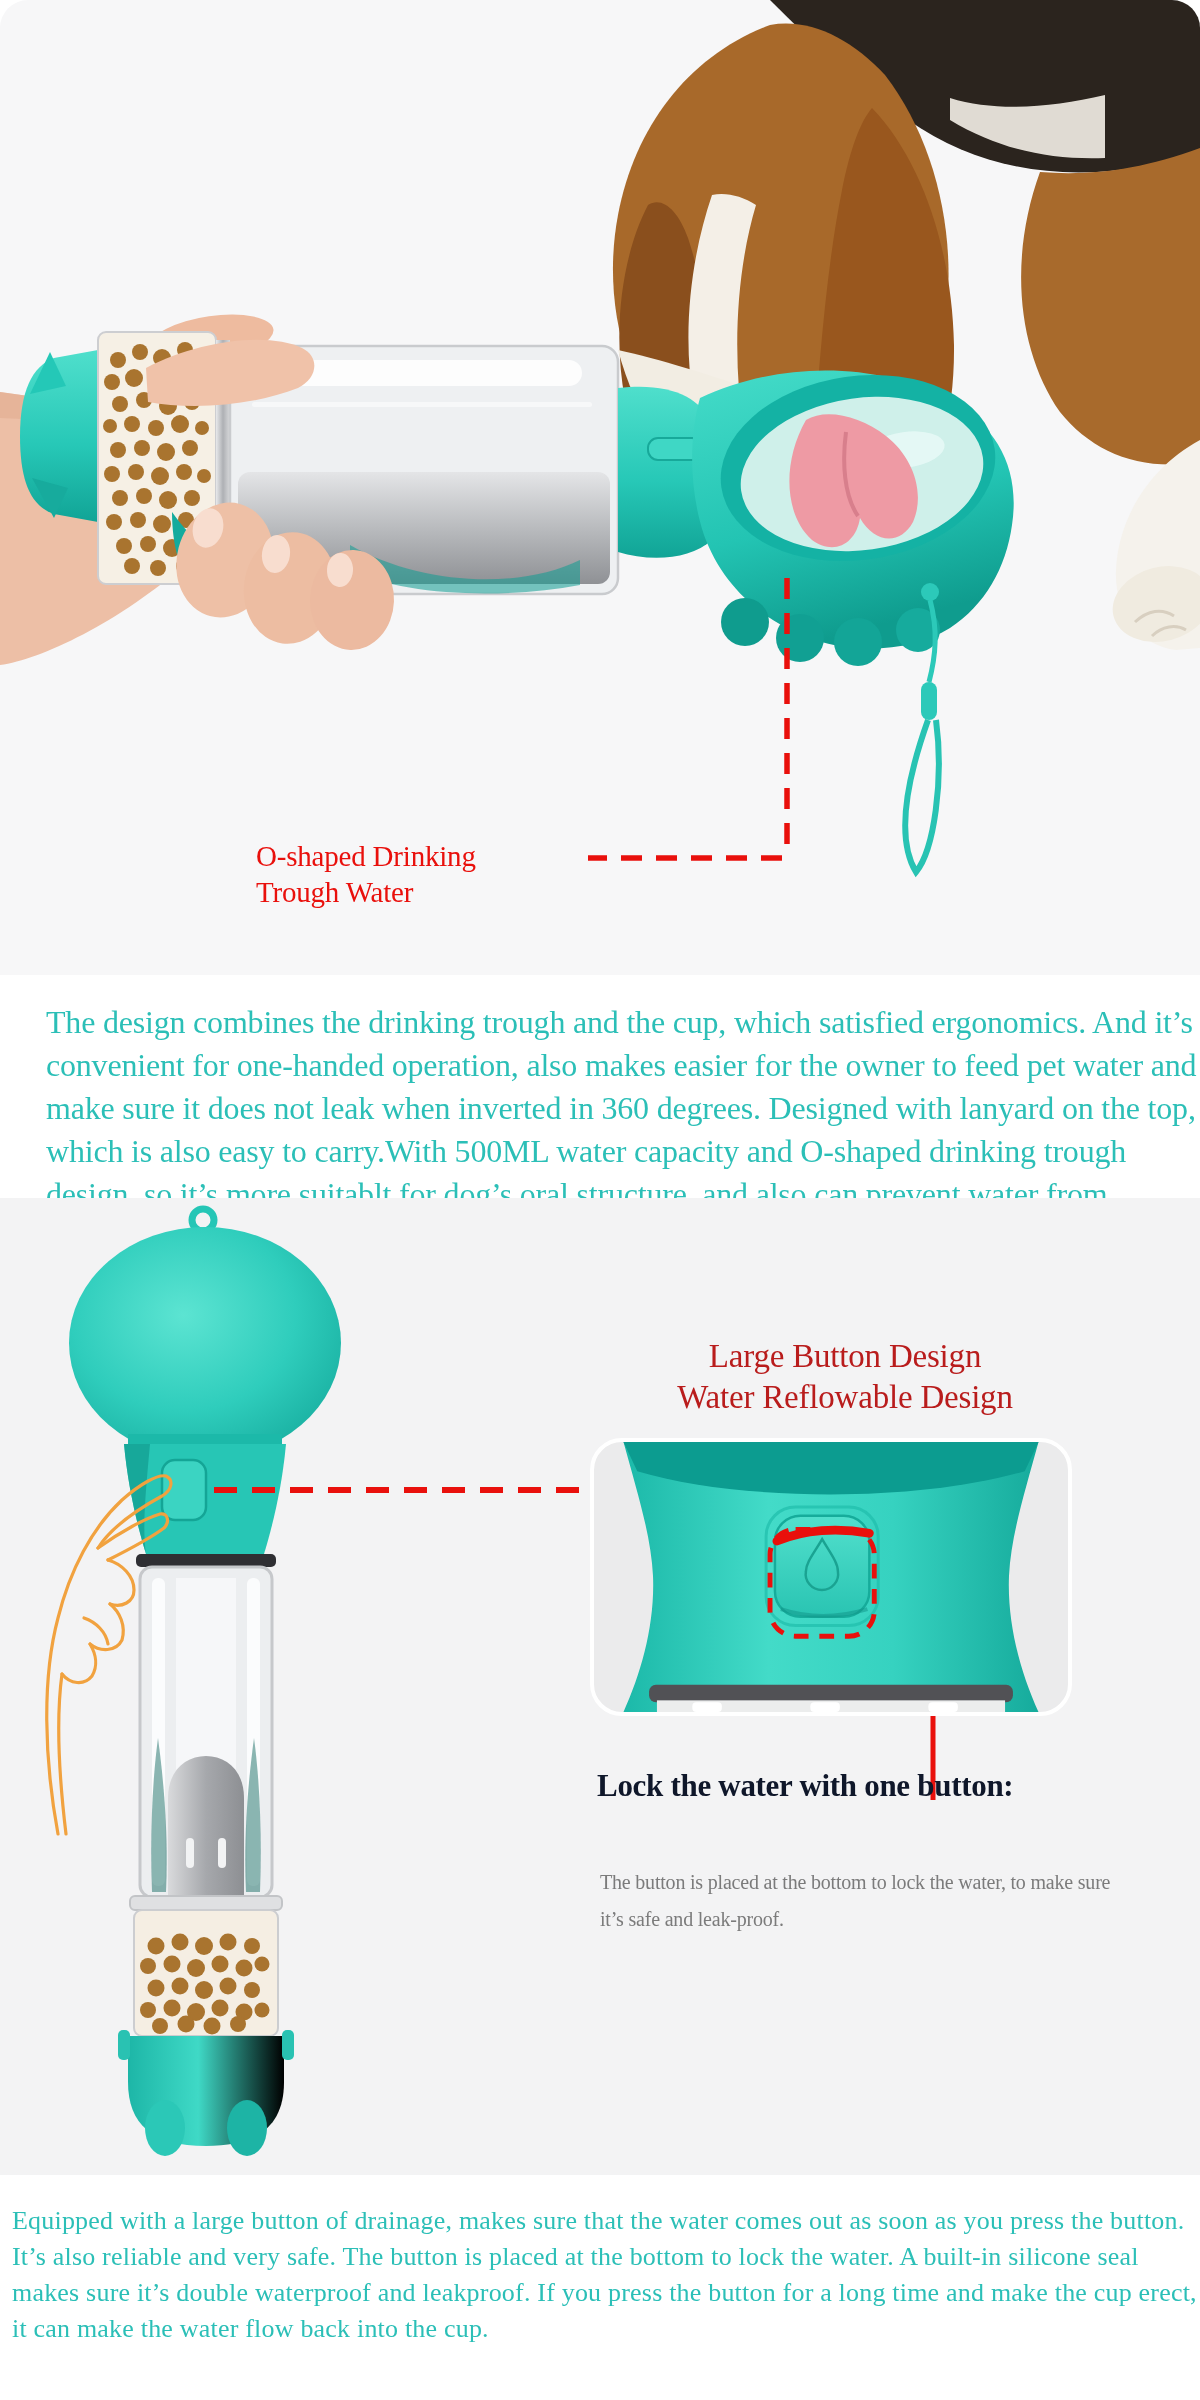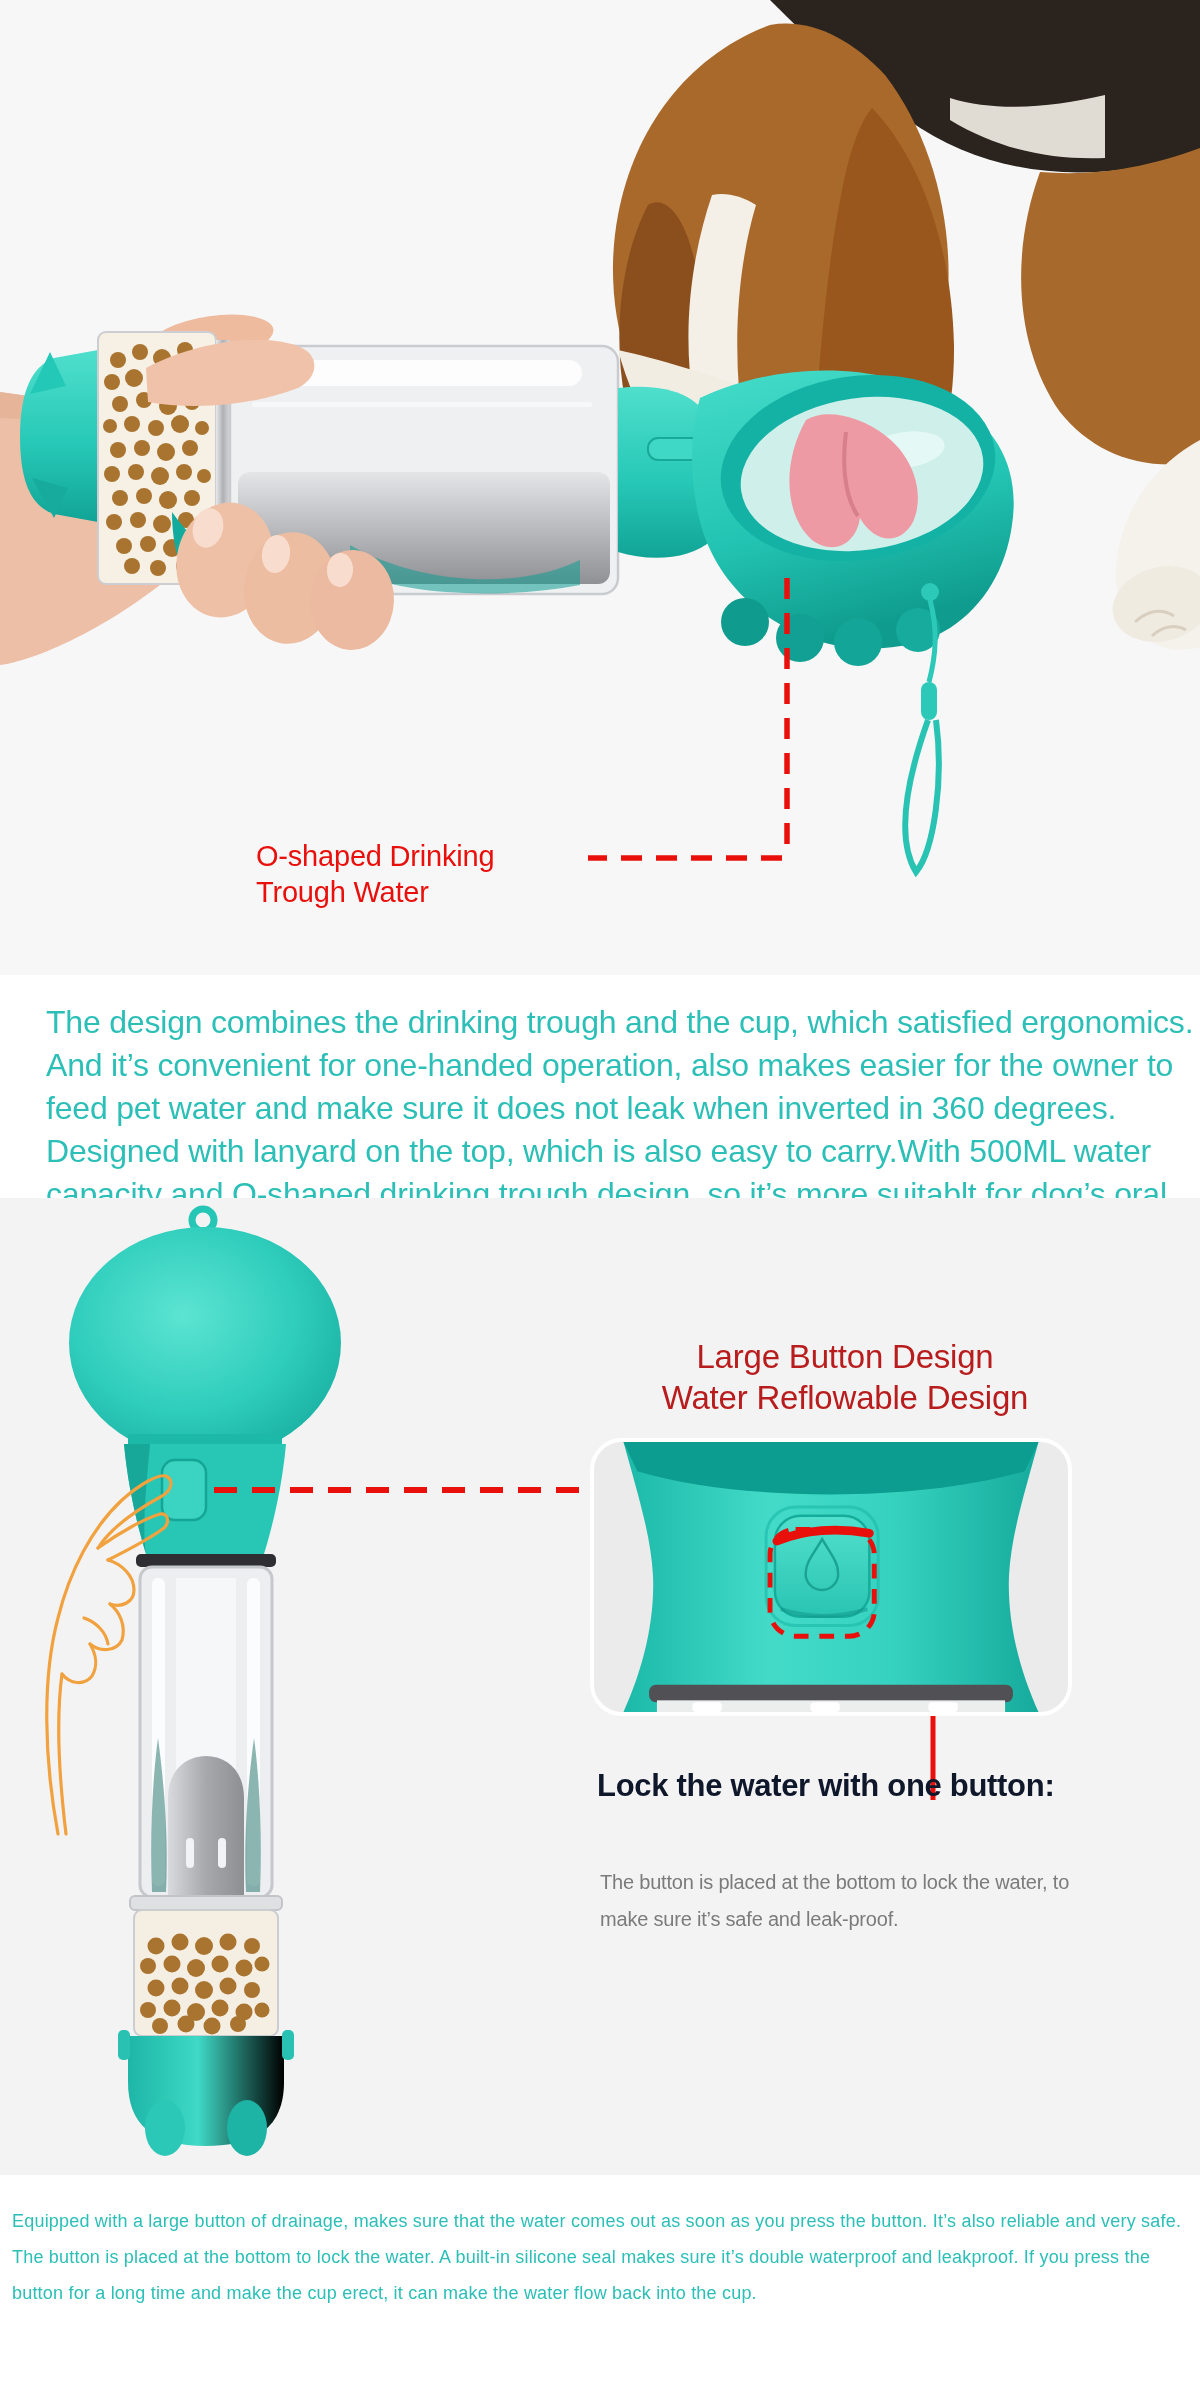--- a/index.html
+++ b/index.html
@@ -1,28 +1,28 @@
 <!DOCTYPE html>
 <html><head>
 <meta charset="utf-8">
 <style>
   html,body{margin:0;padding:0;background:#fff;}
   .page{position:relative;width:1200px;height:2400px;background:#ffffff;overflow:hidden;
-        font-family:Liberation Sans, sans-serif;}
+        font-family:Liberation Serif, serif;border-radius:28px;}
   .abs{position:absolute;}
   .hero{left:0;top:0;width:1200px;height:975px;background:#f7f7f8;}
   .white-band{left:0;top:975px;width:1200px;height:223px;background:#ffffff;}
   .section2{left:0;top:1198px;width:1200px;height:977px;background:#f3f3f4;}
   .white-band2{left:0;top:2175px;width:1200px;height:225px;background:#ffffff;}
   svg{display:block;}
   .callout{left:256px;top:838px;width:340px;font-size:29px;line-height:36px;color:#e9100c;
            letter-spacing:-0.2px;}
   .para{color:#2bbfb7;}
   .para1{left:46px;top:1001px;width:1160px;font-size:32px;line-height:43px;letter-spacing:-0.2px;}
-  .para2{left:12px;top:2203px;width:1185px;font-size:18px;line-height:36px;letter-spacing:0.2px;}
+  .para2{left:12px;top:2203px;width:1185px;font-size:26px;line-height:36px;letter-spacing:0.2px;}
   .feature-heading{left:605px;top:1336px;width:480px;text-align:center;font-size:33px;
                    line-height:41px;color:#b91c1c;font-weight:500;letter-spacing:-0.2px;}
   .inset-card{left:590px;top:1438px;width:482px;height:278px;background:#ebebec;
               border:4px solid #ffffff;border-radius:32px;box-sizing:border-box;overflow:hidden;}
   .lock-title{left:597px;top:1768px;width:520px;font-size:31px;font-weight:bold;color:#0f172a;
               letter-spacing:-0.3px;}
   .lock-body{left:600px;top:1864px;width:515px;font-size:20px;line-height:37px;color:#7b7b7b;
              letter-spacing:-0.2px;}
   .overlay-svg{pointer-events:none;}
 </style>

